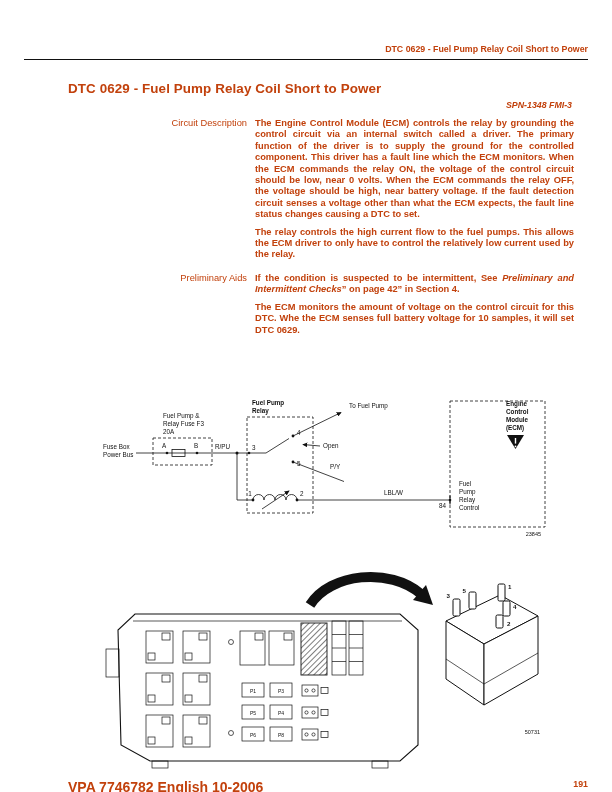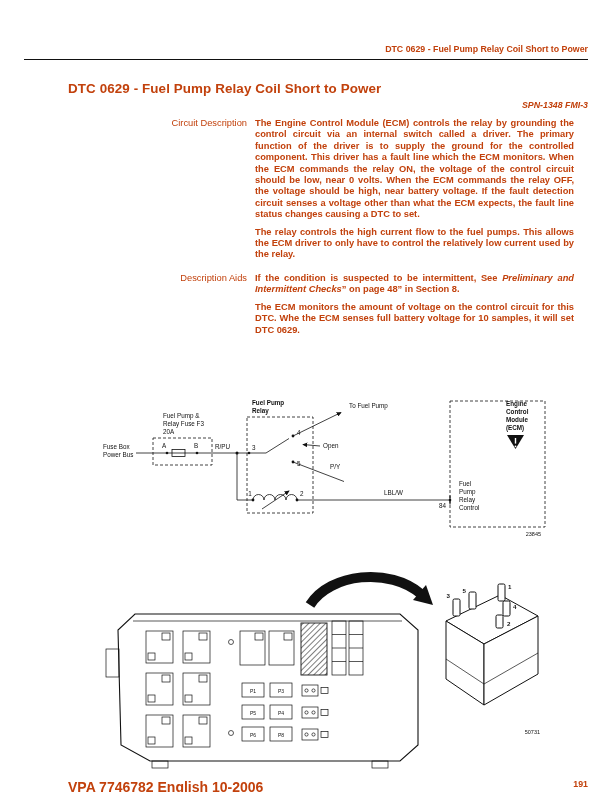--- a/index.html
+++ b/index.html
@@ -5,21 +5,21 @@
   * { margin:0; padding:0; box-sizing:border-box; }
   html,body { background:#ffffff; }
   .page {
     position:relative; width:612px; height:792px; background:#ffffff; overflow:hidden;
     font-family:"Liberation Sans", sans-serif; color:#c2410c;margin-top:15px;
   }
   .abs { position:absolute; }
   .hdr-title { top:29px; right:24px; font-size:8.8px; font-weight:bold; }
   .hdr-rule { top:44px; left:24px; width:564px; height:1.4px; background:#111; }
   .page-title { top:66px; left:68px; font-size:13.4px; font-weight:bold; letter-spacing:0.1px; }
-  .spn { top:85px; right:24px; font-size:8.8px; font-weight:bold; font-style:italic; }
+  .spn { top:85px; right:40px; font-size:8.8px; font-weight:bold; font-style:italic; }
   .content { top:103px; left:68px; width:514px; }
   .row { display:flex; }
   .row + .row { margin-top:12px; }
   .lbl { width:187px; padding-right:8px; text-align:right; font-size:9.3px; font-weight:normal; line-height:11.4px; flex:none; }
   .bodycol { width:319px; flex:none; }
   .bodycol p { font-size:9.3px; line-height:11.4px; text-align:justify; margin-bottom:6px;font-weight:bold; }
   .bodycol p:last-child { margin-bottom:0; }
   .footer-left { top:764px; left:68px; font-size:14px; font-weight:bold; }
   .footer-page { top:764px; right:24px; font-size:8.8px; font-weight:bold; }
   .bottom-band { left:0; top:786px; width:612px; height:6px; background:#3b3b3b; }
@@ -43,23 +43,23 @@
 
   <div class="abs content">
     <div class="row">
       <div class="lbl">Circuit Description</div>
       <div class="bodycol">
         <p>The Engine Control Module (ECM) controls the relay by grounding the control circuit via an internal switch called a driver. The primary function of the driver is to supply the ground for the controlled component. This driver has a fault line which the ECM monitors. When the ECM commands the relay ON, the voltage of the control circuit should be low, near 0 volts. When the ECM commands the relay OFF, the voltage should be high, near battery voltage. If the fault detection circuit senses a voltage other than what the ECM expects, the fault line status changes causing a DTC to set.</p>
         <p>The relay controls the high current flow to the fuel pumps. This allows the ECM driver to only have to control the relatively low current used by the relay.</p>
       </div>
     </div>
     <div class="row">
-      <div class="lbl">Description Aids</div>
+      <div class="lbl">Preliminary Aids</div>
       <div class="bodycol">
-        <p><span>If the condition is suspected to be intermittent, See </span><i>Preliminary and Intermittent Checks</i><span>” on page 48” in Section 8.</span></p>
+        <p><span>If the condition is suspected to be intermittent, See </span><i>Preliminary and Intermittent Checks</i><span>” on page 42” in Section 4.</span></p>
         <p>The ECM monitors the amount of voltage on the control circuit for this DTC. Whe the ECM senses full battery voltage for 10 samples, it will set DTC 0629.</p>
       </div>
     </div>
   </div>
 
   <svg class="abs" style="left:90px; top:376px;" width="460" height="150" viewBox="90 376 460 150">
     <defs>
       <marker id="arw" markerWidth="7" markerHeight="6" refX="5.5" refY="3" orient="auto">
         <path d="M0,0 L6.5,3 L0,6 z" fill="#111"></path>
       </marker>

